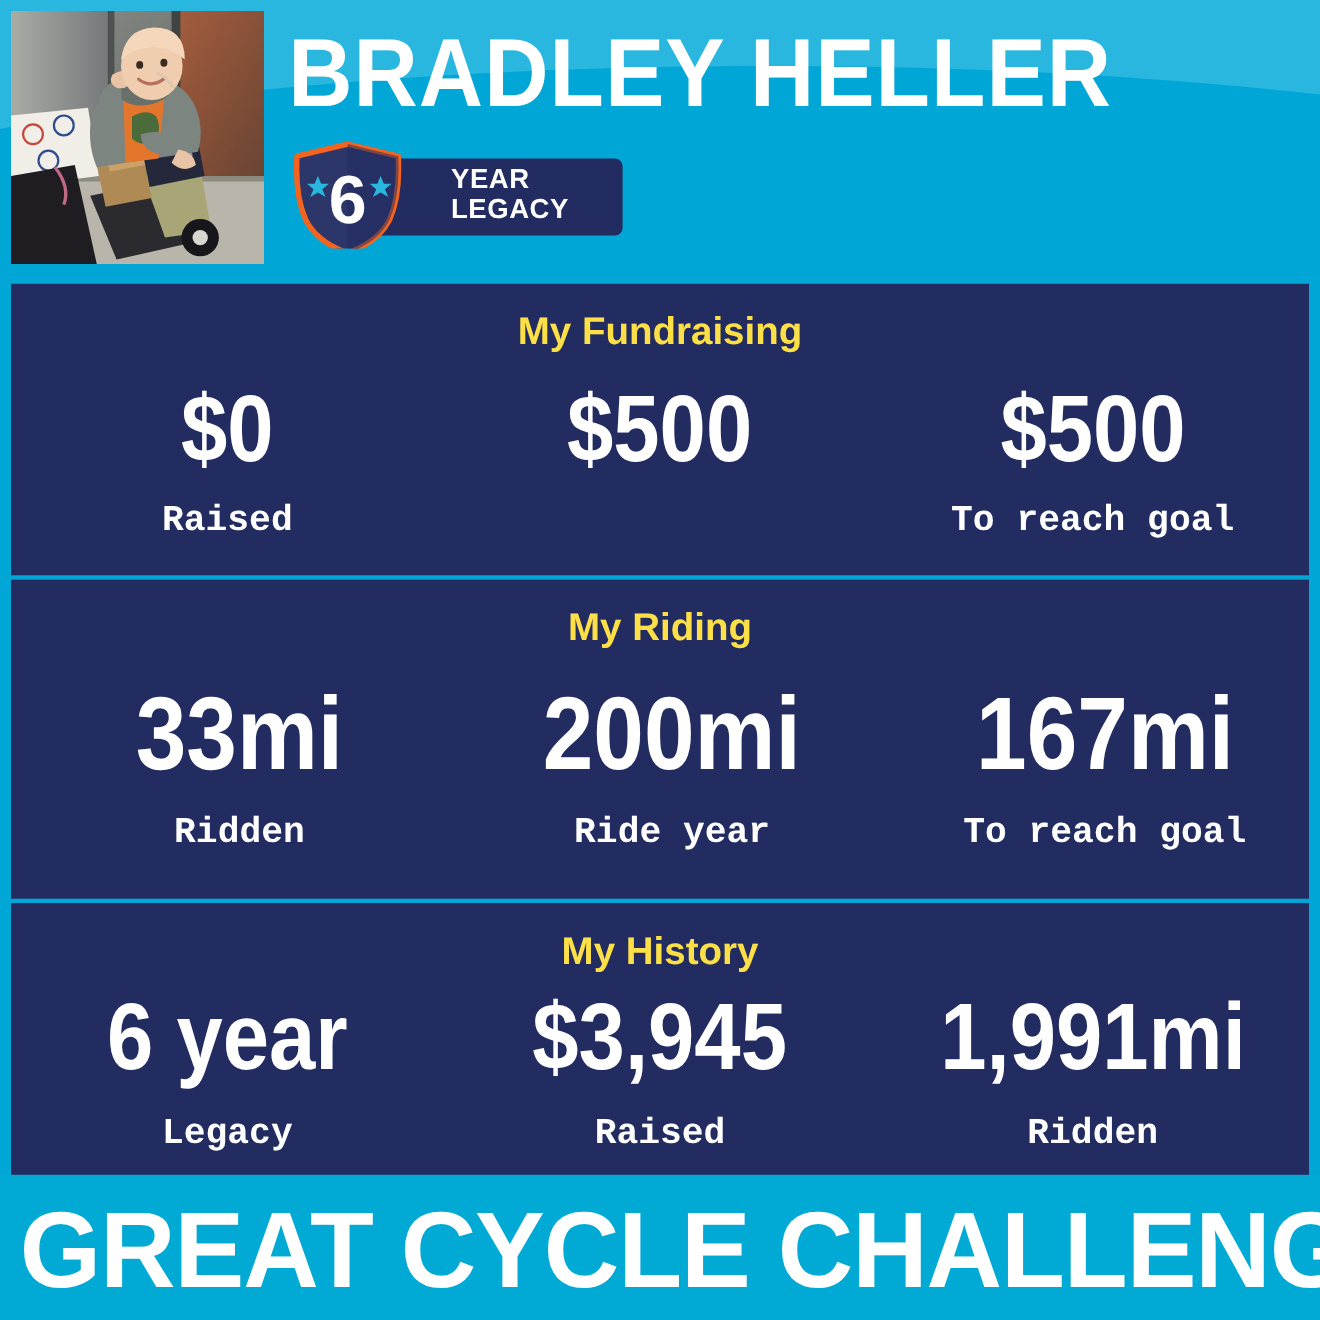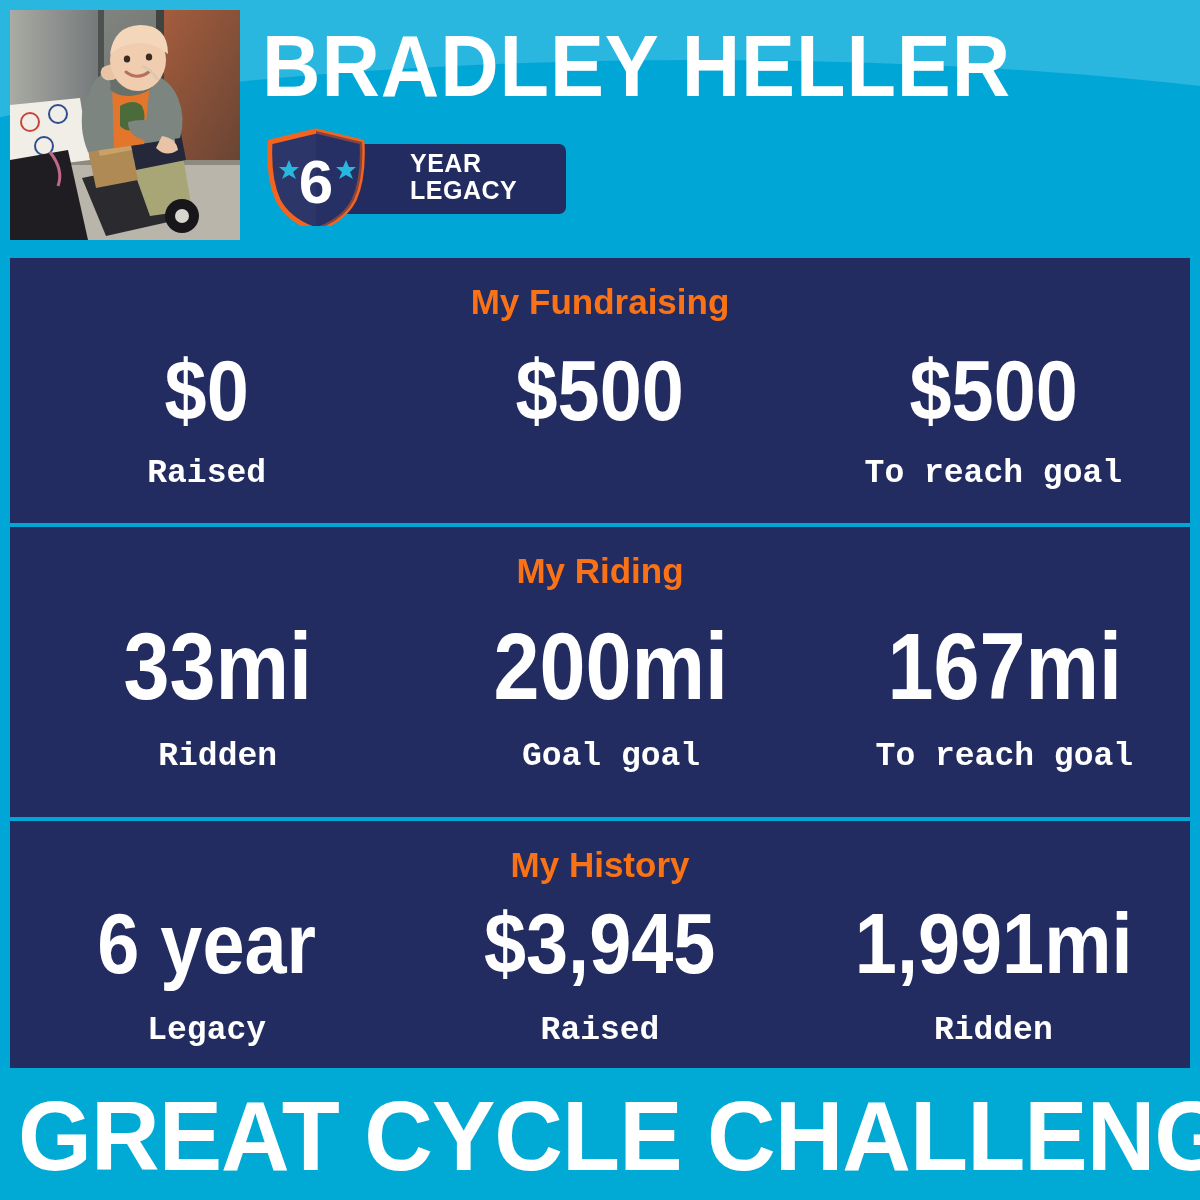--- a/index.html
+++ b/index.html
@@ -136,21 +136,21 @@
   .panel-fundraising { height: 265px; }
   .panel-riding      { height: 290px; margin-top: 4px; }
   .panel-history     { height: 263px; margin-top: 4px; }
 
   .panel-title {
     position: absolute;
     left: 0;
     top: 24px;
     width: 1180px;
     text-align: center;
-    color: #f97316;
+    color: #fde047;
     font-family: "Liberation Sans", sans-serif;
     font-weight: bold;
     font-size: 35px;
     line-height: 40px;
   }
   .panel-riding .panel-title  { top: 24px; }
   .panel-history .panel-title { top: 24px; }
 
   .stats-row {
     position: absolute;
@@ -353,21 +353,21 @@
 
     <div class="panel panel-riding">
       <div class="panel-title">My Riding</div>
       <div class="stats-row">
         <div class="stat">
           <div class="stat-value">33mi</div>
           <div class="stat-label">Ridden</div>
         </div>
         <div class="stat">
           <div class="stat-value">200mi</div>
-          <div class="stat-label">Goal goal</div>
+          <div class="stat-label">Ride year</div>
         </div>
         <div class="stat">
           <div class="stat-value">167mi</div>
           <div class="stat-label">To reach goal</div>
         </div>
       </div>
     </div>
 
     <div class="panel panel-history">
       <div class="panel-title">My History</div>

